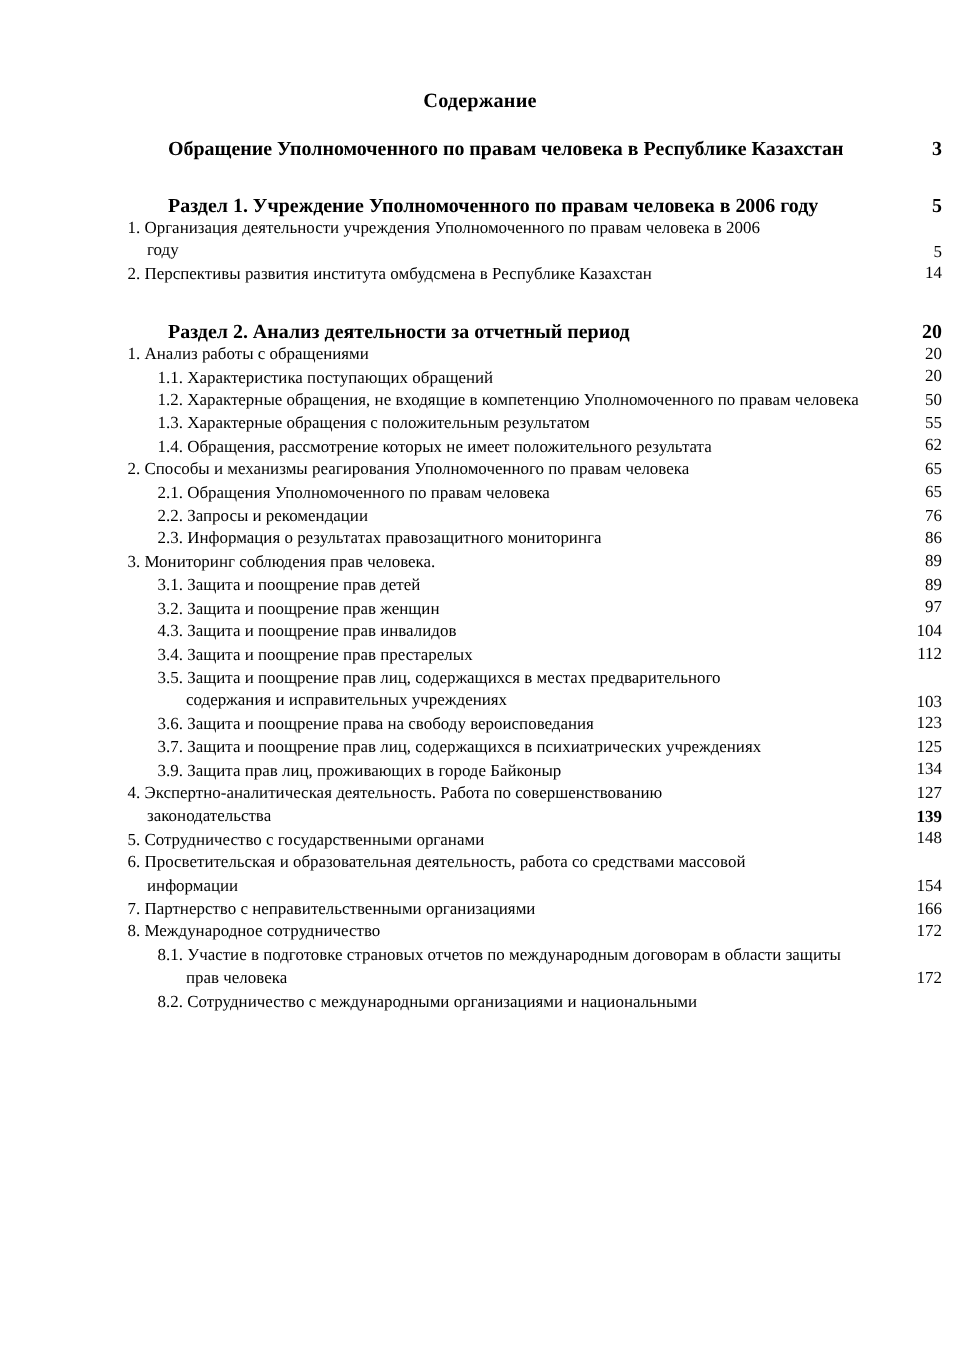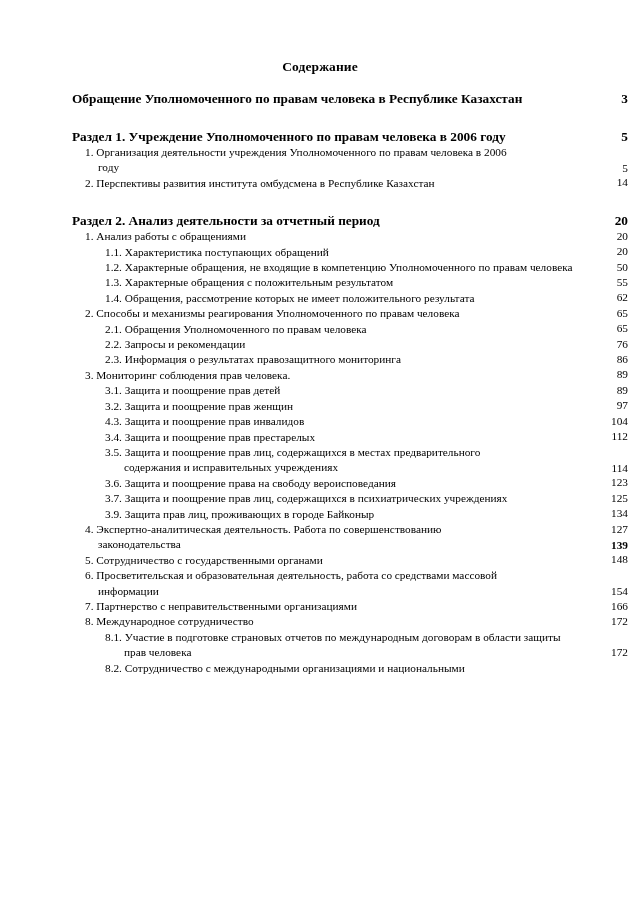--- a/index.html
+++ b/index.html
@@ -69,20 +69,21 @@
   }
 
   
   .lvl-part {
     font-weight: bold;
     font-size: 13.3px;
     line-height: 17px;
   }
   .lvl-part .txt {
     max-width: 470px;
+    margin-left: 40px;
   }
   .lvl-part .pg {
     font-weight: bold;
     font-size: 13.3px;
   }
 
   
   .lvl-1 {
     font-size: 11.3px;
     line-height: 15.4px;
@@ -199,21 +200,21 @@
       <div class="entry lvl-2">
         <span class="txt">4.3. Защита и поощрение прав инвалидов</span>
         <span class="pg" style="bottom: 0px; top: -0.4px;">104</span>
       </div>
       <div class="entry lvl-2">
         <span class="txt">3.4. Защита и поощрение прав престарелых</span>
         <span class="pg" style="bottom: 0px; top: -0.4px;">112</span>
       </div>
       <div class="entry lvl-2">
         <span class="txt">3.5. Защита и поощрение прав лиц, содержащихся в местах предварительного содержания и исправительных учреждениях</span>
-        <span class="pg" style="bottom: 0px; top: 15.6px;">114</span>
+        <span class="pg" style="bottom: 0px; top: 15.6px;">103</span>
       </div>
       <div class="entry lvl-2">
         <span class="txt">3.6. Защита и поощрение права на свободу вероисповедания</span>
         <span class="pg" style="bottom: 0px; top: -0.4px;">123</span>
       </div>
       <div class="entry lvl-2 wide">
         <span class="txt">3.7. Защита и поощрение прав лиц, содержащихся  в психиатрических учреждениях</span>
         <span class="pg" style="bottom: 0px; top: -0.4px;">125</span>
       </div>
       <div class="entry lvl-2">

